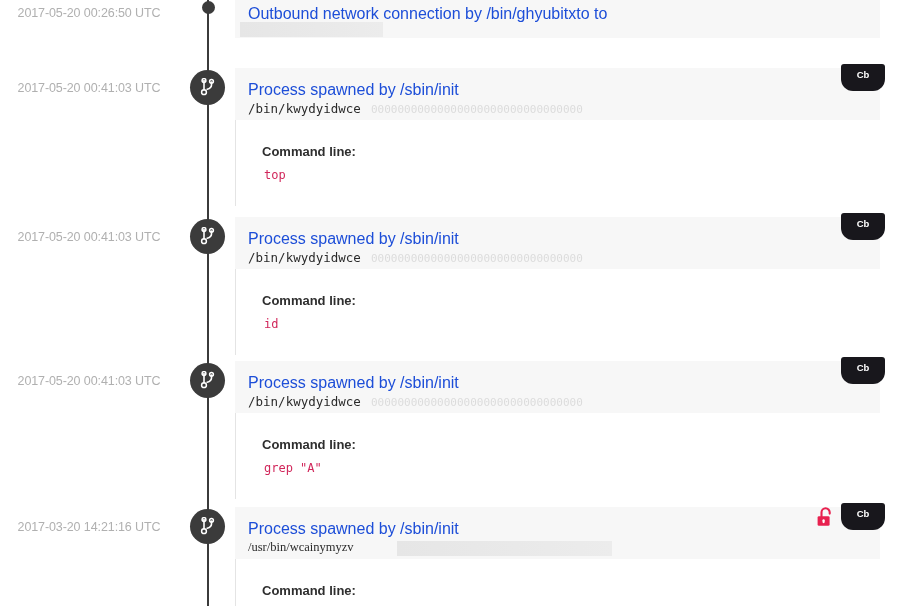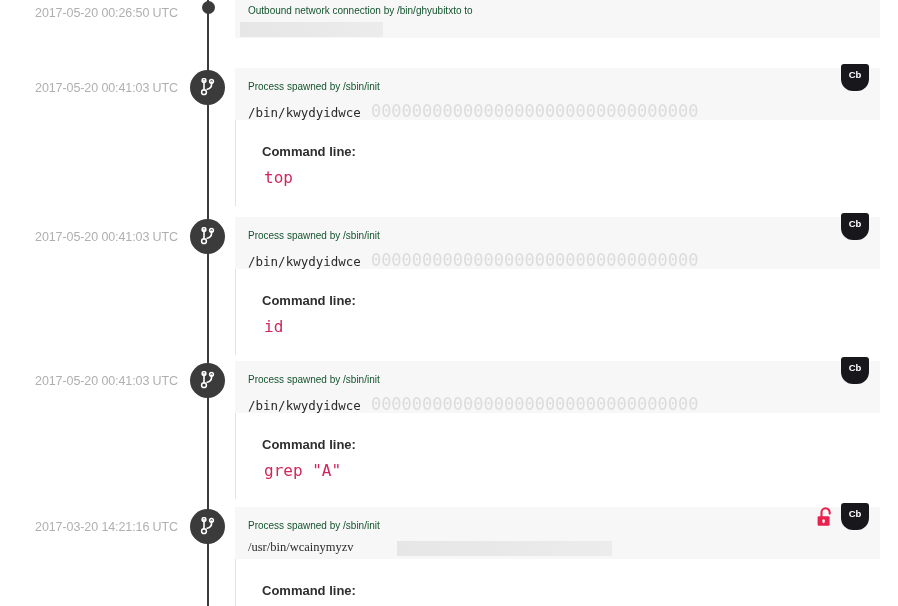--- a/index.html
+++ b/index.html
@@ -37,21 +37,21 @@
     position: absolute;
     left: 235px;
     width: 645px;
     background: #f7f7f7;
   }
 
   .timestamp {
     position: absolute;
     left: 0;
     width: 178px;
-    text-align: right;
+    text-align: center;
     color: #b0b0b0;
     font-size: 12.5px;
     letter-spacing: -0.1px;
     white-space: nowrap;
   }
 
   
   .node-icon {
     position: absolute;
     left: 190px;
@@ -72,37 +72,37 @@
     height: 13px;
     border-radius: 50%;
     background: #3b3b3b;
     z-index: 3;
   }
 
   
   .evt-title {
     position: absolute;
     left: 248px;
-    font-size: 10px;
-    color: #14532d;
+    font-size: 16px;
+    color: #1d4ed8;
     white-space: nowrap;
     z-index: 2;
   }
   .evt-path {
     position: absolute;
     left: 248px;
     font-family: "DejaVu Sans Mono", monospace;
     font-size: 12.5px;
     color: #2a2a2a;
     white-space: nowrap;
     z-index: 2;
   }
   .evt-hash {
     font-family: "DejaVu Sans Mono", monospace;
-    font-size: 17px;
+    font-size: 11px;
     color: #dcdcdc;
     margin-left: 10px;
     letter-spacing: 0px;
   }
 
   
   .redaction {
     position: absolute;
     background: linear-gradient(90deg, #e6e6e6 0%, #e9e9e9 55%, #ececec 100%);
     z-index: 2;
@@ -123,29 +123,29 @@
     left: 26px;
     font-size: 13px;
     font-weight: bold;
     color: #2e2e2e;
     white-space: nowrap;
   }
   .cmd-value {
     position: absolute;
     left: 28px;
     font-family: "DejaVu Sans Mono", monospace;
-    font-size: 16px;
+    font-size: 12px;
     color: #d1275b;
     white-space: nowrap;
   }
 
   
   .cb-badge {
     position: absolute;
-    width: 28px;
+    width: 44px;
     height: 27px;
     background: #18171c;
     border-radius: 3px 3px 12px 12px;
     z-index: 4;
   }
   .cb-badge span {
     display: block;
     text-align: center;
     color: #ffffff;
     font-size: 9.5px;

